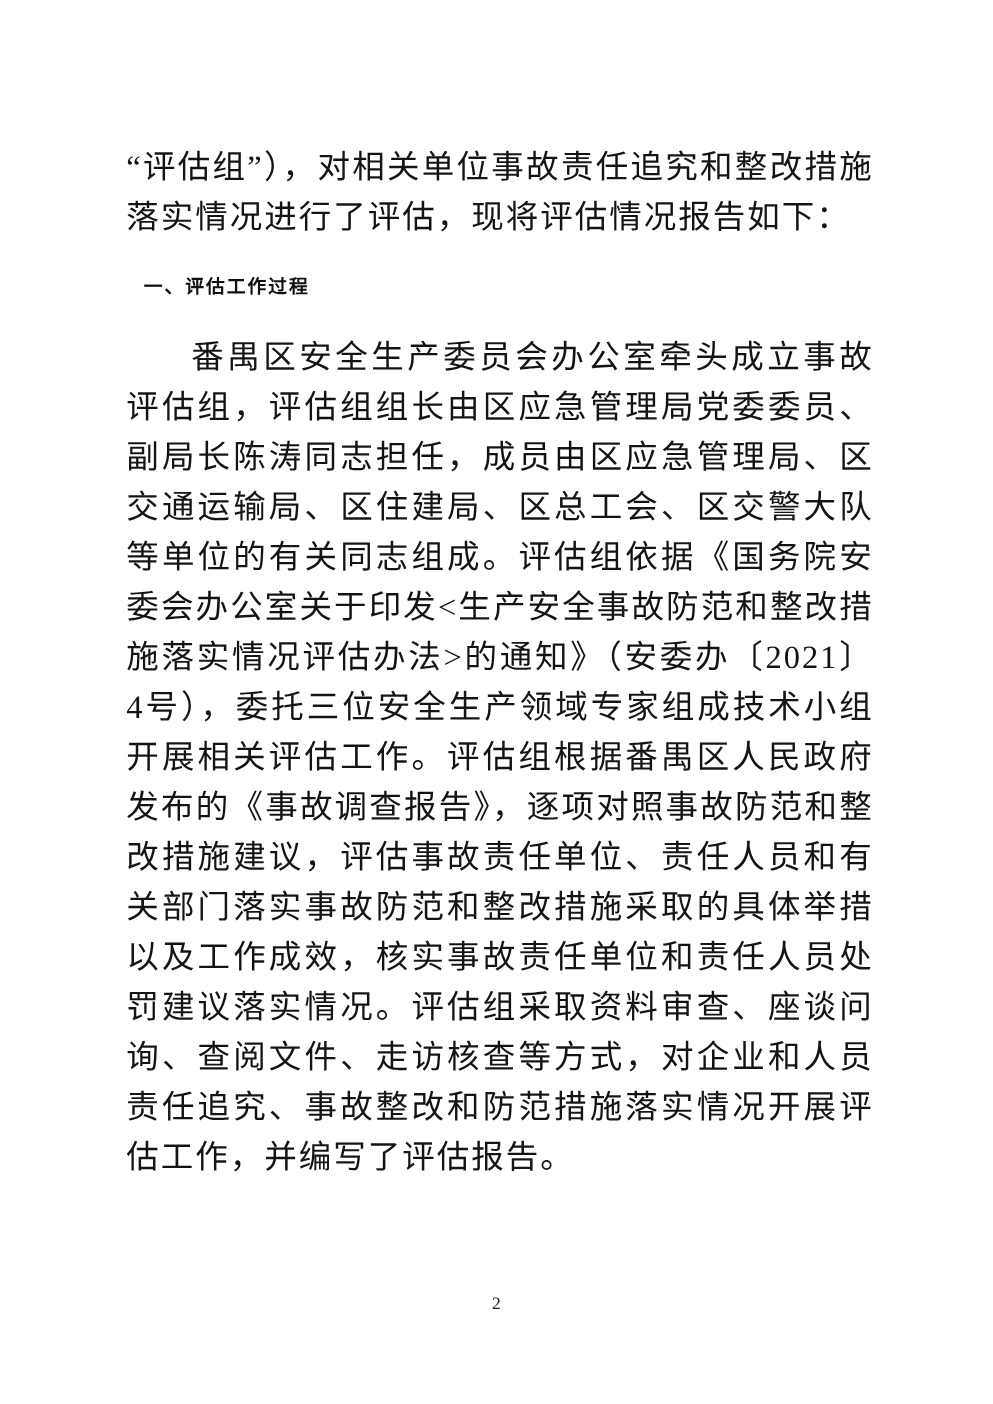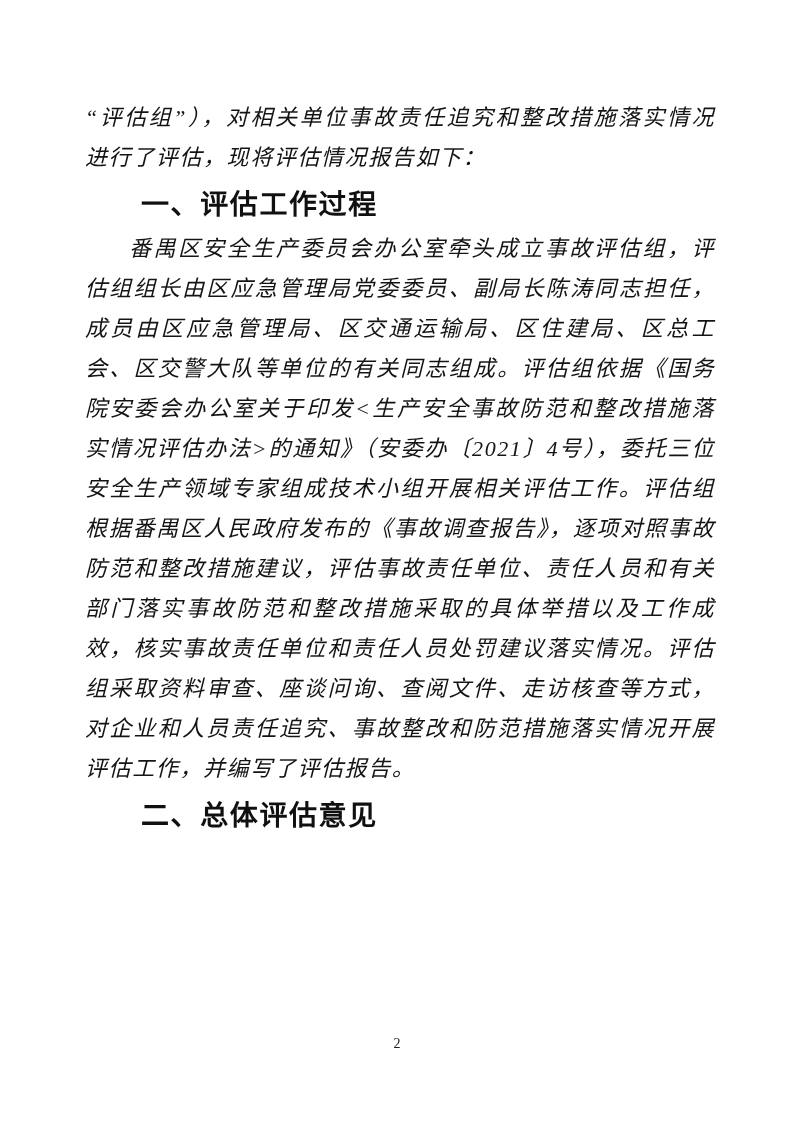--- a/index.html
+++ b/index.html
@@ -18,37 +18,36 @@
     font-family: "Liberation Serif", "DejaVu Serif", serif;
     color: #141414;
   }
   .doc-body {
     position: absolute;
     top: 98px;
     left: 85px;
     width: 630px;
   }
   .para {
-    margin: 0;
-    font-size: 22px;
+    margin: 16px;
+    font-size: 26px;
     line-height: 40px;
     letter-spacing: 1.6px;
     text-align: justify;
     text-align-last: left;
     word-break: break-all;
-    font-style: italic;
   }
   .para.indent {
     text-indent: 2em;
   }
   .heading {
     margin: 7px 0 4px 0;
     font-family: "Liberation Sans", "DejaVu Sans", sans-serif;
     font-weight: bold;
-    font-size: 28px;
+    font-size: 15px;
     line-height: 40px;
     letter-spacing: 1.6px;
     text-indent: 2em;
     color: #101010;
   }
   .footer {
     position: absolute;
     top: 1034px;
     left: 0;
     width: 100%;
@@ -63,18 +62,17 @@
 <body>
 
 <div class="page">
   <div class="doc-body">
     <p class="para">“评估组”），对相关单位事故责任追究和整改措施落实情况进行了评估，现将评估情况报告如下：</p>
 
     <h3 class="heading">一、评估工作过程</h3>
 
     <p class="para indent">番禺区安全生产委员会办公室牵头成立事故评估组，评估组组长由区应急管理局党委委员、副局长陈涛同志担任，成员由区应急管理局、区交通运输局、区住建局、区总工会、区交警大队等单位的有关同志组成。评估组依据《国务院安委会办公室关于印发&lt;生产安全事故防范和整改措施落实情况评估办法&gt;的通知》（安委办〔2021〕4号），委托三位安全生产领域专家组成技术小组开展相关评估工作。评估组根据番禺区人民政府发布的《事故调查报告》，逐项对照事故防范和整改措施建议，评估事故责任单位、责任人员和有关部门落实事故防范和整改措施采取的具体举措以及工作成效，核实事故责任单位和责任人员处罚建议落实情况。评估组采取资料审查、座谈问询、查阅文件、走访核查等方式，对企业和人员责任追究、事故整改和防范措施落实情况开展评估工作，并编写了评估报告。</p>
 
-    <h3 class="heading">二、总体评估意见</h3>
 
   </div>
 
   <div class="footer">2</div>
 </div>
 
 </body></html>

